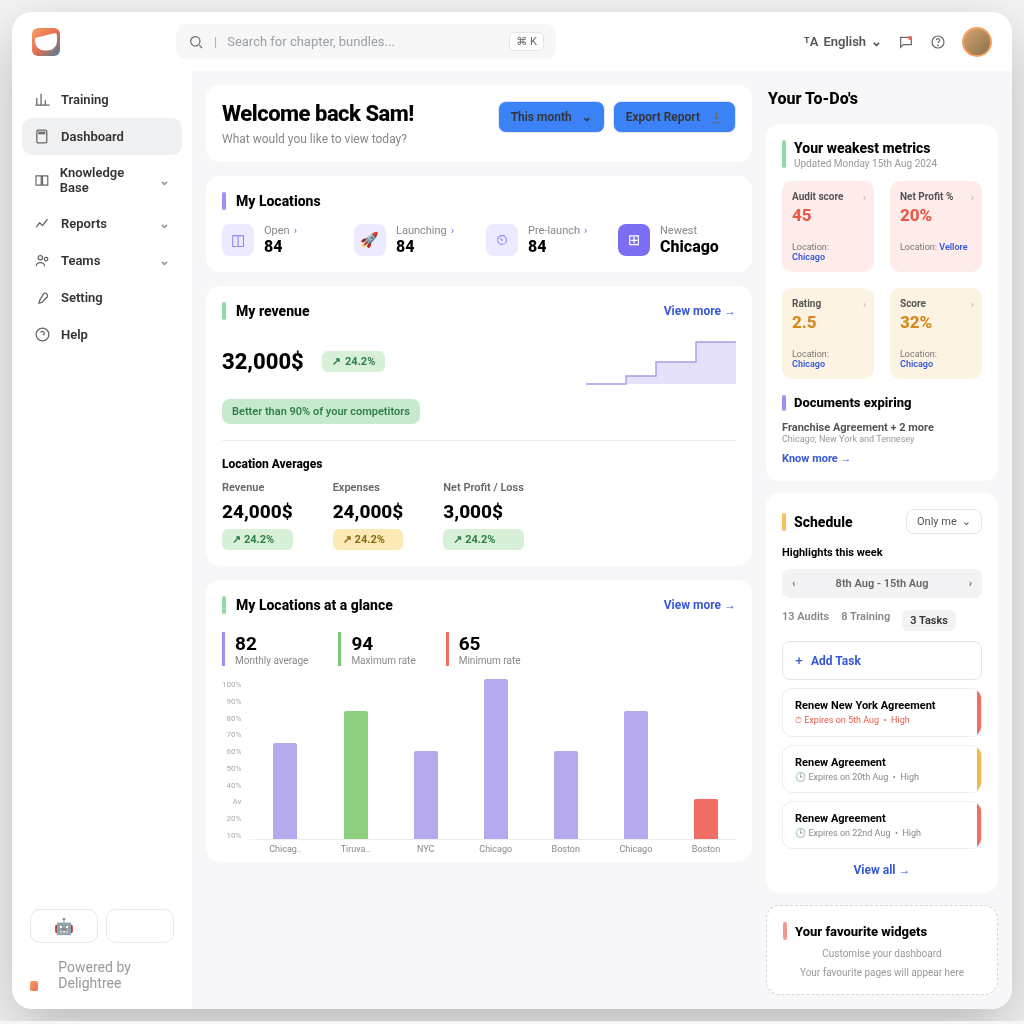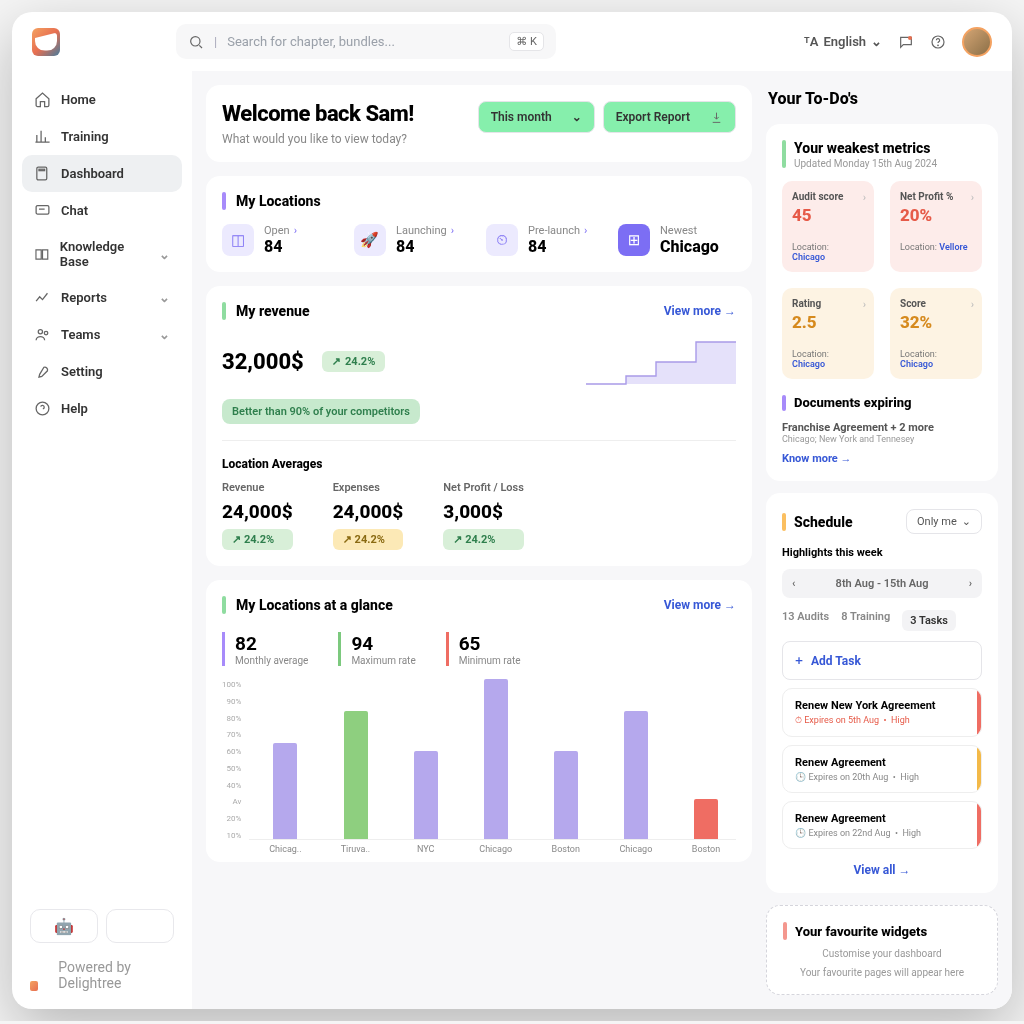--- a/index.html
+++ b/index.html
@@ -22,21 +22,21 @@
 .app-btns{display:flex;gap:8px;margin-bottom:16px}
 .app-btn{flex:1;height:34px;border:1px solid #e8e8ec;border-radius:10px;display:flex;align-items:center;justify-content:center;font-size:16px;color:#555}
 .powered{display:flex;align-items:flex-end;gap:20px;font-size:14px;color:#999;justify-content:center}
 .pw-logo{width:10px;height:10px;background:linear-gradient(135deg,#f4a261,#e76f51);border-radius:2px}
 .main{flex:1;background:#f7f7f9;border-radius:0 0 20px 0;padding:14px;display:grid;grid-template-columns:1fr 232px;gap:14px;align-items:start}
 .card{background:#fff;border-radius:14px;padding:16px}
 .hdr{display:flex;align-items:flex-start;gap:10px}
 .hdr h1{font-size:22px;font-weight:800;letter-spacing:-.5px}
 .hdr .sub{font-size:12px;color:#888;margin-top:6px}
 .hdr .actions{margin-left:auto;display:flex;gap:8px}
-.btn{display:flex;align-items:center;gap:20px;border:1px solid #e5e5e9;background:#86efac;border-radius:8px;padding:8px 12px;font-size:12px;font-weight:600;color:#333;cursor:pointer}
+.btn{display:flex;align-items:center;gap:10px;border:1px solid #e5e5e9;background:#3b82f6;border-radius:8px;padding:8px 12px;font-size:12px;font-weight:600;color:#333;cursor:pointer}
 .section-title{display:flex;align-items:center;gap:10px;font-weight:800;font-size:14px}
 .bar-accent{width:4px;height:18px;border-radius:2px}
 .b-purple{background:#a78bfa}
 .b-green{background:#8fdca0}
 .b-orange{background:#fbbf60}
 .b-salmon{background:#f4978e}
 .loc-row{display:flex;gap:14px;margin-top:14px;align-items:center}
 .loc-item{display:flex;align-items:center;gap:10px;flex:1}
 .loc-icon{width:32px;height:32px;border-radius:8px;background:#eceafe;display:flex;align-items:center;justify-content:center;color:#7c6ef4;font-size:15px}
 .loc-icon.filled{background:#7c6ef4;color:#fff}
@@ -139,43 +139,30 @@
           <circle cx="12" cy="17" r=".5" fill="#666"></circle>
         </svg>
       <div class="avatar"></div>
     </div>
   </div>
 
   <div class="body">
     <div class="sidebar">
       <div class="nav-item">
           <svg class="icon-svg" viewBox="0 0 24 24">
-            <path d="m3 11 9-8 9 8v9a2 2 0 0 1-2 2h-4v-7h-6v7H5a2 2 0 0 1-2-2z"></path>
-          </svg>
-          <span>Home</span>
-        </div>
-      <div class="nav-item">
-          <svg class="icon-svg" viewBox="0 0 24 24">
             <path d="M4 20V10M10 20V4M16 20v-7M22 20H2"></path>
           </svg>
           <span>Training</span>
         </div>
       <div class="nav-item active">
           <svg class="icon-svg" viewBox="0 0 24 24" fill="#333" stroke="none">
             <rect x="4" y="3" width="14" height="18" rx="2"></rect>
             <rect x="7" y="6" width="8" height="2" fill="#fff"></rect>
           </svg>
           <span>Dashboard</span>
-        </div>
-      <div class="nav-item">
-          <svg class="icon-svg" viewBox="0 0 24 24">
-            <rect x="3" y="5" width="18" height="12" rx="2"></rect>
-            <path d="M7 10h8"></path>
-          </svg>
-          <span>Chat</span>
         </div>
       <div class="nav-item">
           <svg class="icon-svg" viewBox="0 0 24 24">
             <path d="M3 5h8v14H3zM13 5h8v14h-8z"></path>
           </svg>
           <span>Knowledge Base</span>
           <span class="chev">⌄</span>
         </div>
       <div class="nav-item">
           <svg class="icon-svg" viewBox="0 0 24 24">

